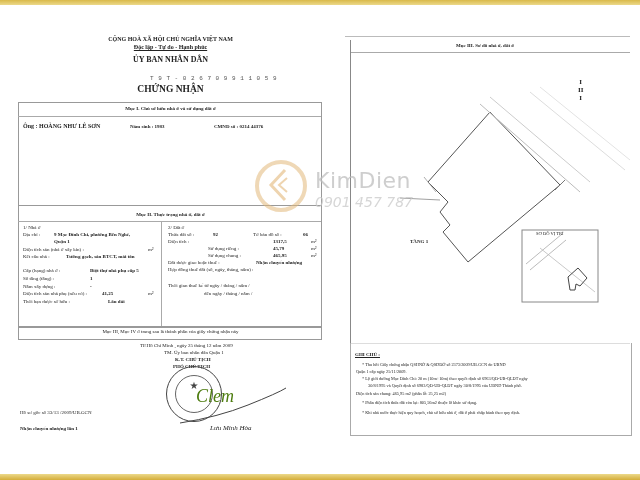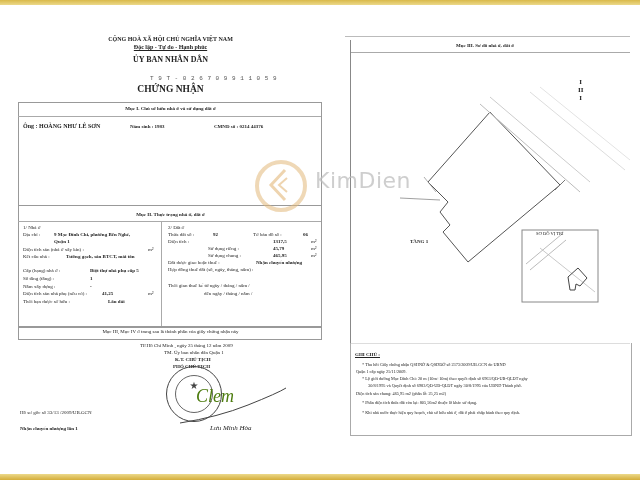--- a/index.html
+++ b/index.html
@@ -161,13 +161,14 @@
   <div class="box" style="left:10px;top:313px;width:280px;height:92px;border-color:#aaa;border-top:none"></div>
 </div>
 
 <div class="watermark">
   <div class="wm-circle"></div>
   <svg class="wm-logo" viewBox="0 0 30 34">
     <path d="M20 2 L6 17 L20 32" stroke="rgba(226,184,122,0.6)" stroke-width="3" fill="none"></path>
     <path d="M22 10 L14 17 L22 24" stroke="rgba(226,184,122,0.6)" stroke-width="2" fill="none"></path>
   </svg>
   <div class="wm-brand">KimDien</div>
+  <div class="wm-phone">0901 457 787</div>
 </div>
 
 </body></html>

